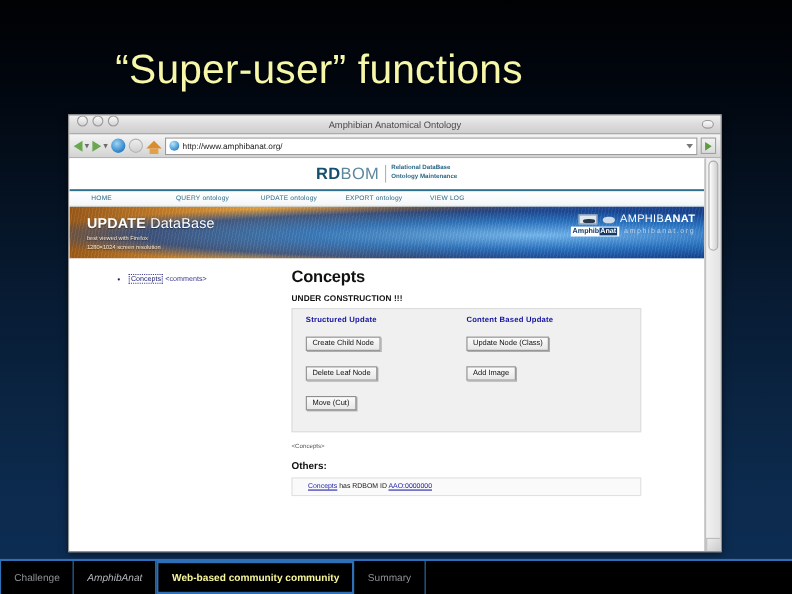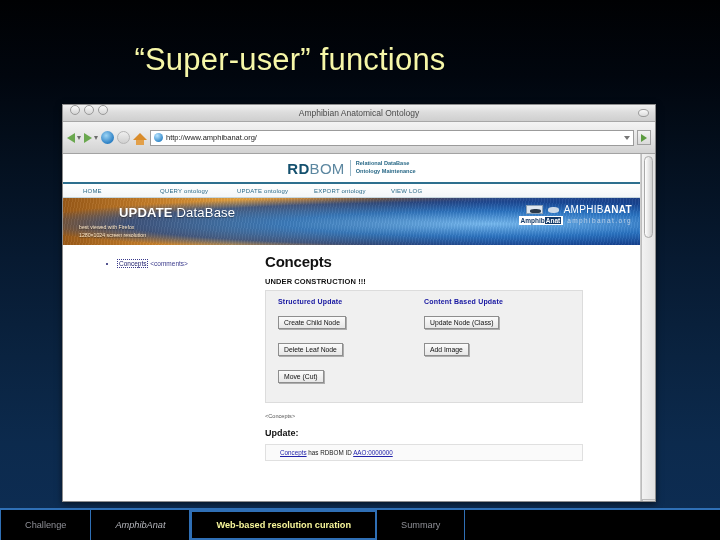--- a/index.html
+++ b/index.html
@@ -15,21 +15,21 @@
        #071a31 48%, #0a2340 66%, #0c2a4d 82%, #0d2d54 100%);
     position: relative;
   }
 
   
   .slide-title {
     position: absolute;
     top: 42px; left: 0; width: 580px;
     text-align: center;
     color: #f6f7a8;
-    font-size: 31px;
+    font-size: 37px;
     font-weight: 400;
     letter-spacing: 0.2px;
     text-shadow: 0 0 1px rgba(0,0,0,.4);
     white-space: nowrap;
   }
 
   
   .browser {
     position: absolute;
     left: 62px; top: 104px;
@@ -59,21 +59,21 @@
     line-height: 17px;
   }
   .win-resize-ico {
     position: absolute; right: 6px; top: 4px;
     width: 11px; height: 8px; border-radius: 5px/4px;
     border: 1px solid #9b9b9b;
     background: linear-gradient(180deg,#fafafa,#dcdcdc);
   }
 
   .toolbar {
-    height: 32px;
+    height: 22px;
     background: linear-gradient(180deg,#f4f4f4 0%, #e3e3e3 55%, #d2d2d2 100%);
     border-bottom: 1px solid #a3a3a3;
     display: flex; align-items: center;
     padding: 0 4px;
     gap: 3px;
   }
   .nav-btn {
     display: flex; align-items: center; gap: 1px;
   }
   .tri {
@@ -241,21 +241,21 @@
     background:
       repeating-linear-gradient(100deg, rgba(255,255,255,.07) 0 1px, rgba(0,0,0,.05) 1px 3px);
     opacity:.8;
   }
   .banner-title {
     position: absolute; left: 16px; top: 7px;
     font-size: 13px; color: #ffffff;
     letter-spacing: .2px;
     text-shadow: 0 1px 1px rgba(0,0,0,.4);
   }
-  .banner-title b { font-weight: 700; margin-left: 40px; }
+  .banner-title b { font-weight: 700; }
   .banner-sub {
     position: absolute; left: 16px; top: 26px;
     font-size: 5.2px; line-height: 1.5; color: #ffe9c9;
     text-shadow: 0 1px 1px rgba(0,0,0,.45);
   }
   .logo-block {
     position: absolute; right: 8px; top: 6px;
     display: flex; flex-direction: column; align-items: flex-end;
     gap: 1px;
   }
@@ -373,21 +373,21 @@
     position: absolute;
     left: 0; bottom: 0;
     width: 720px; height: 32px;
     background: #000000;
     border-top: 2px solid #2f6fb5;
     display: flex;
     align-items: stretch;
   }
   .bn {
     display: flex; align-items: center; justify-content: center;
-    padding: 0 24px;
+    padding: 0 12px;
     border-right: 1px solid #2f6fb5;
     color: #8f9097;
     font-size: 9.2px;
     white-space: nowrap;
   }
   .bn:first-child { border-left: 1px solid #2f6fb5; }
   .bn.italic { font-style: italic; color: #b6b7bd; }
   .bn.active {
     color: #f7f69a;
     font-weight: 700;
@@ -514,35 +514,35 @@
               <div class="col">
                 <h3>Content Based Update</h3>
                 <div><span class="btn">Update Node (Class)</span></div>
                 <div><span class="btn">Add Image</span></div>
               </div>
 
             </div>
           </div>
 
           <div class="after-box">&lt;Concepts&gt;</div>
-          <div class="others">Update:</div>
+          <div class="others">Others:</div>
 
           <div class="id-box">
             <a href="#">Concepts</a><span> has RDBOM ID </span><a href="#">AAO:0000000</a>
           </div>
         </div>
 
       </div>
     </div>
 
     <div class="vscroll">
       <div class="vthumb"></div>
       <div class="grip"></div>
     </div>
   </div>
 </div>
 
 <div class="bottom-strip">
   <div class="bn">Challenge</div>
   <div class="bn italic">AmphibAnat</div>
-  <div class="bn active">Web-based resolution curation</div>
+  <div class="bn active">Web-based community community</div>
   <div class="bn">Summary</div>
 </div>
 
 </body></html>

